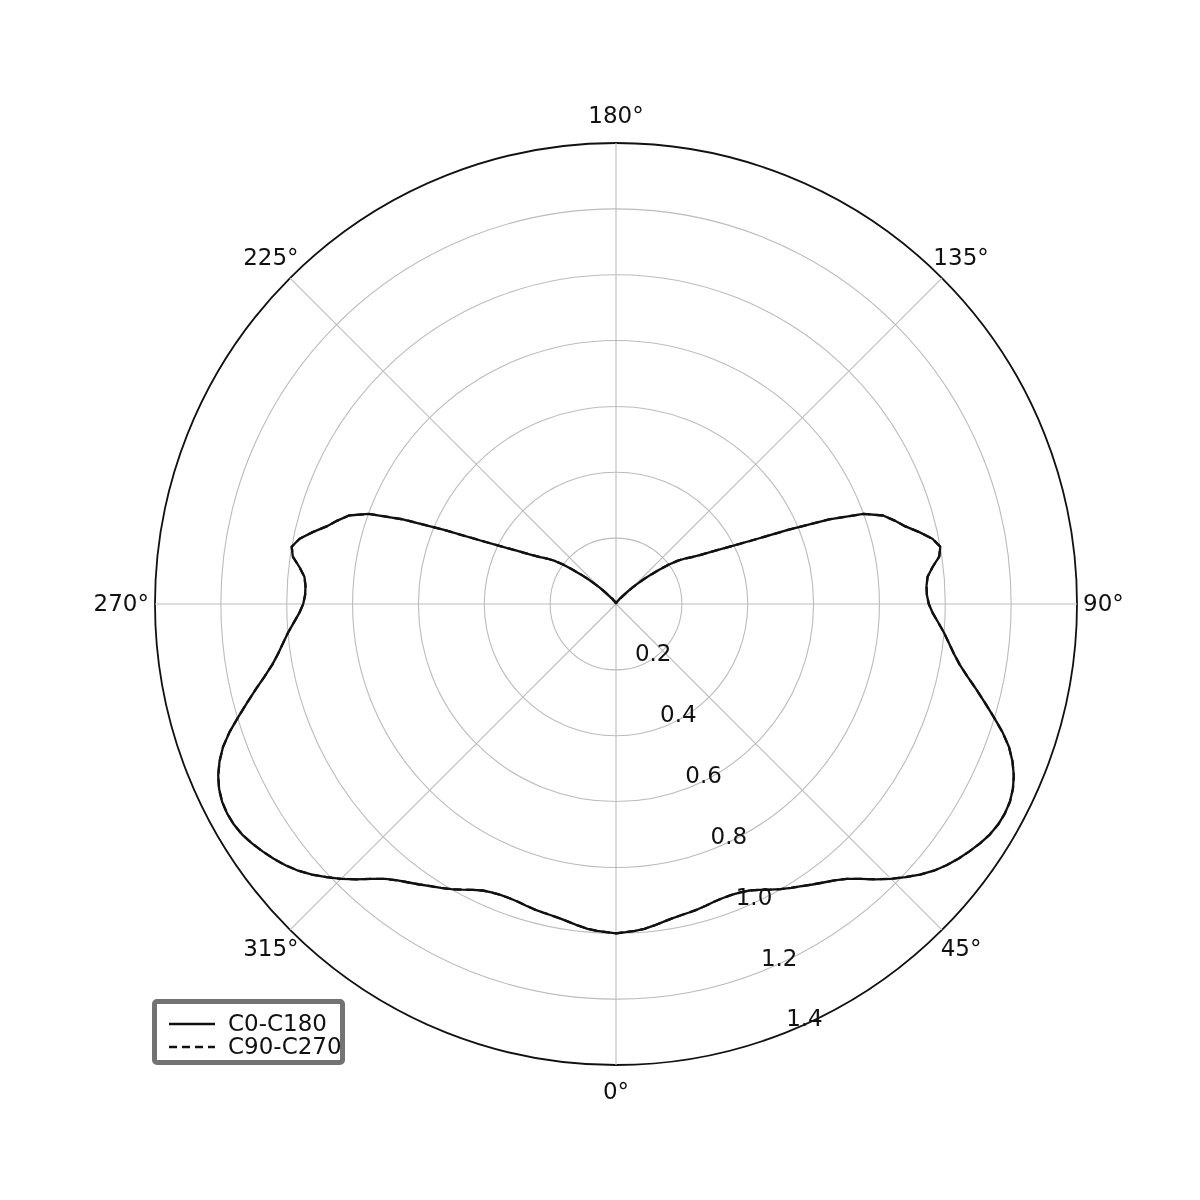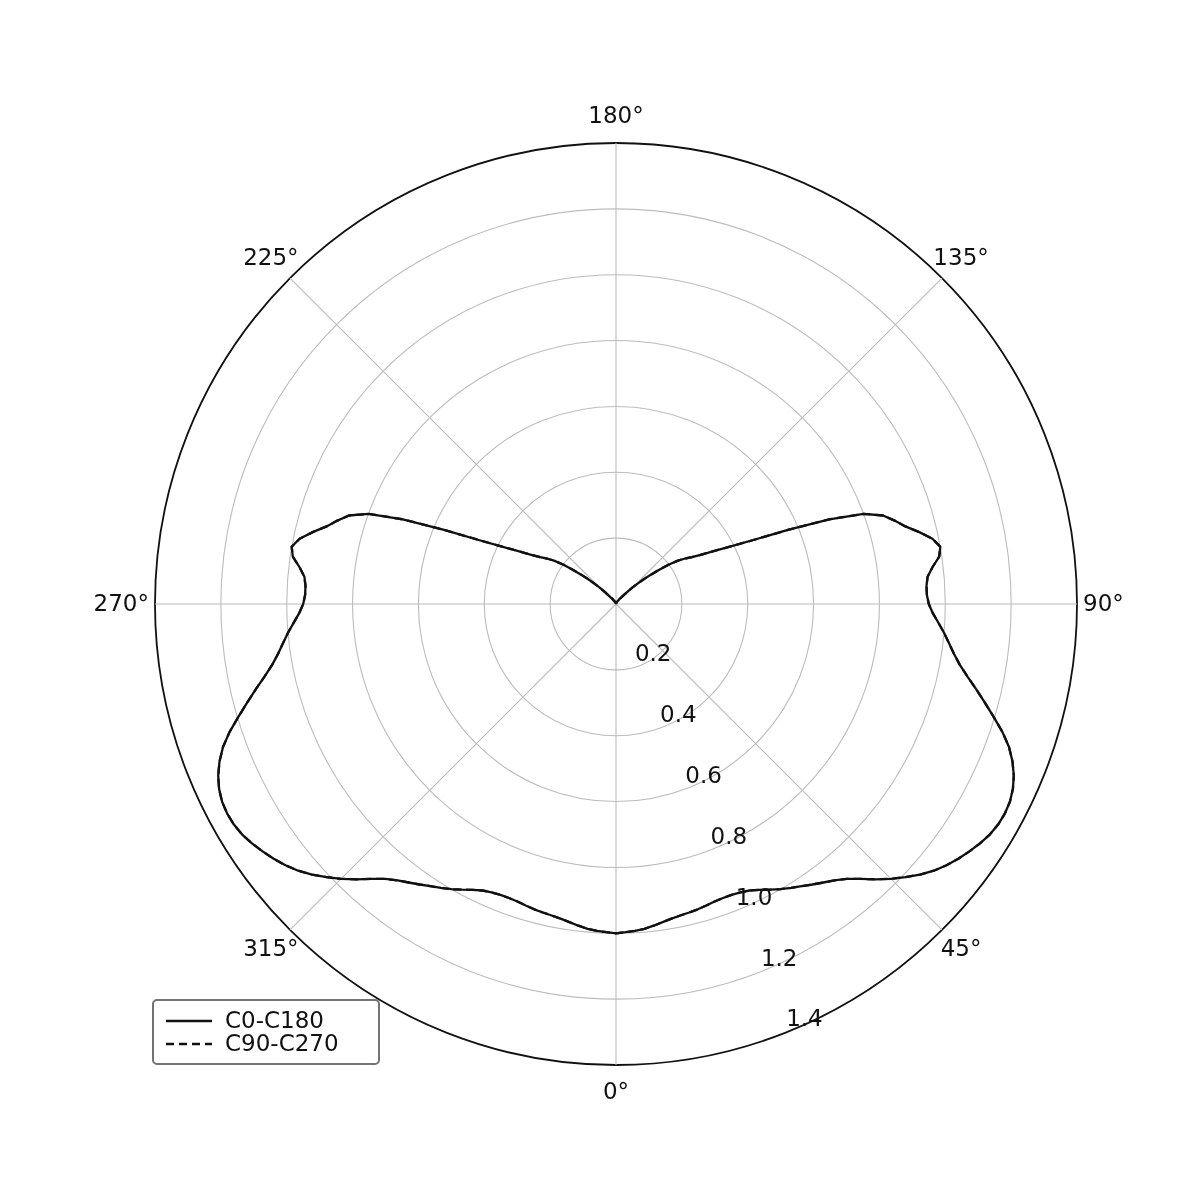--- a/index.html
+++ b/index.html
@@ -12,25 +12,25 @@
     overflow: hidden;
   }
   svg text {
     font-family: "DejaVu Sans", "Liberation Sans", sans-serif;
     fill: #111111;
   }
   .legend {
     position: absolute;
     left: 152px;
     top: 999px;
-    width: 228px;
+    width: 193px;
     height: 66px;
     box-sizing: border-box;
     background: #ffffff;
-    border: 2px solid #737373;
+    border: 5px solid #737373;
     border-radius: 5px;
     padding: 8px 12px 8px 12px;
     display: flex;
     flex-direction: column;
     justify-content: space-around;
   }
   .legend-row {
     display: flex;
     align-items: center;
     gap: 13px;

